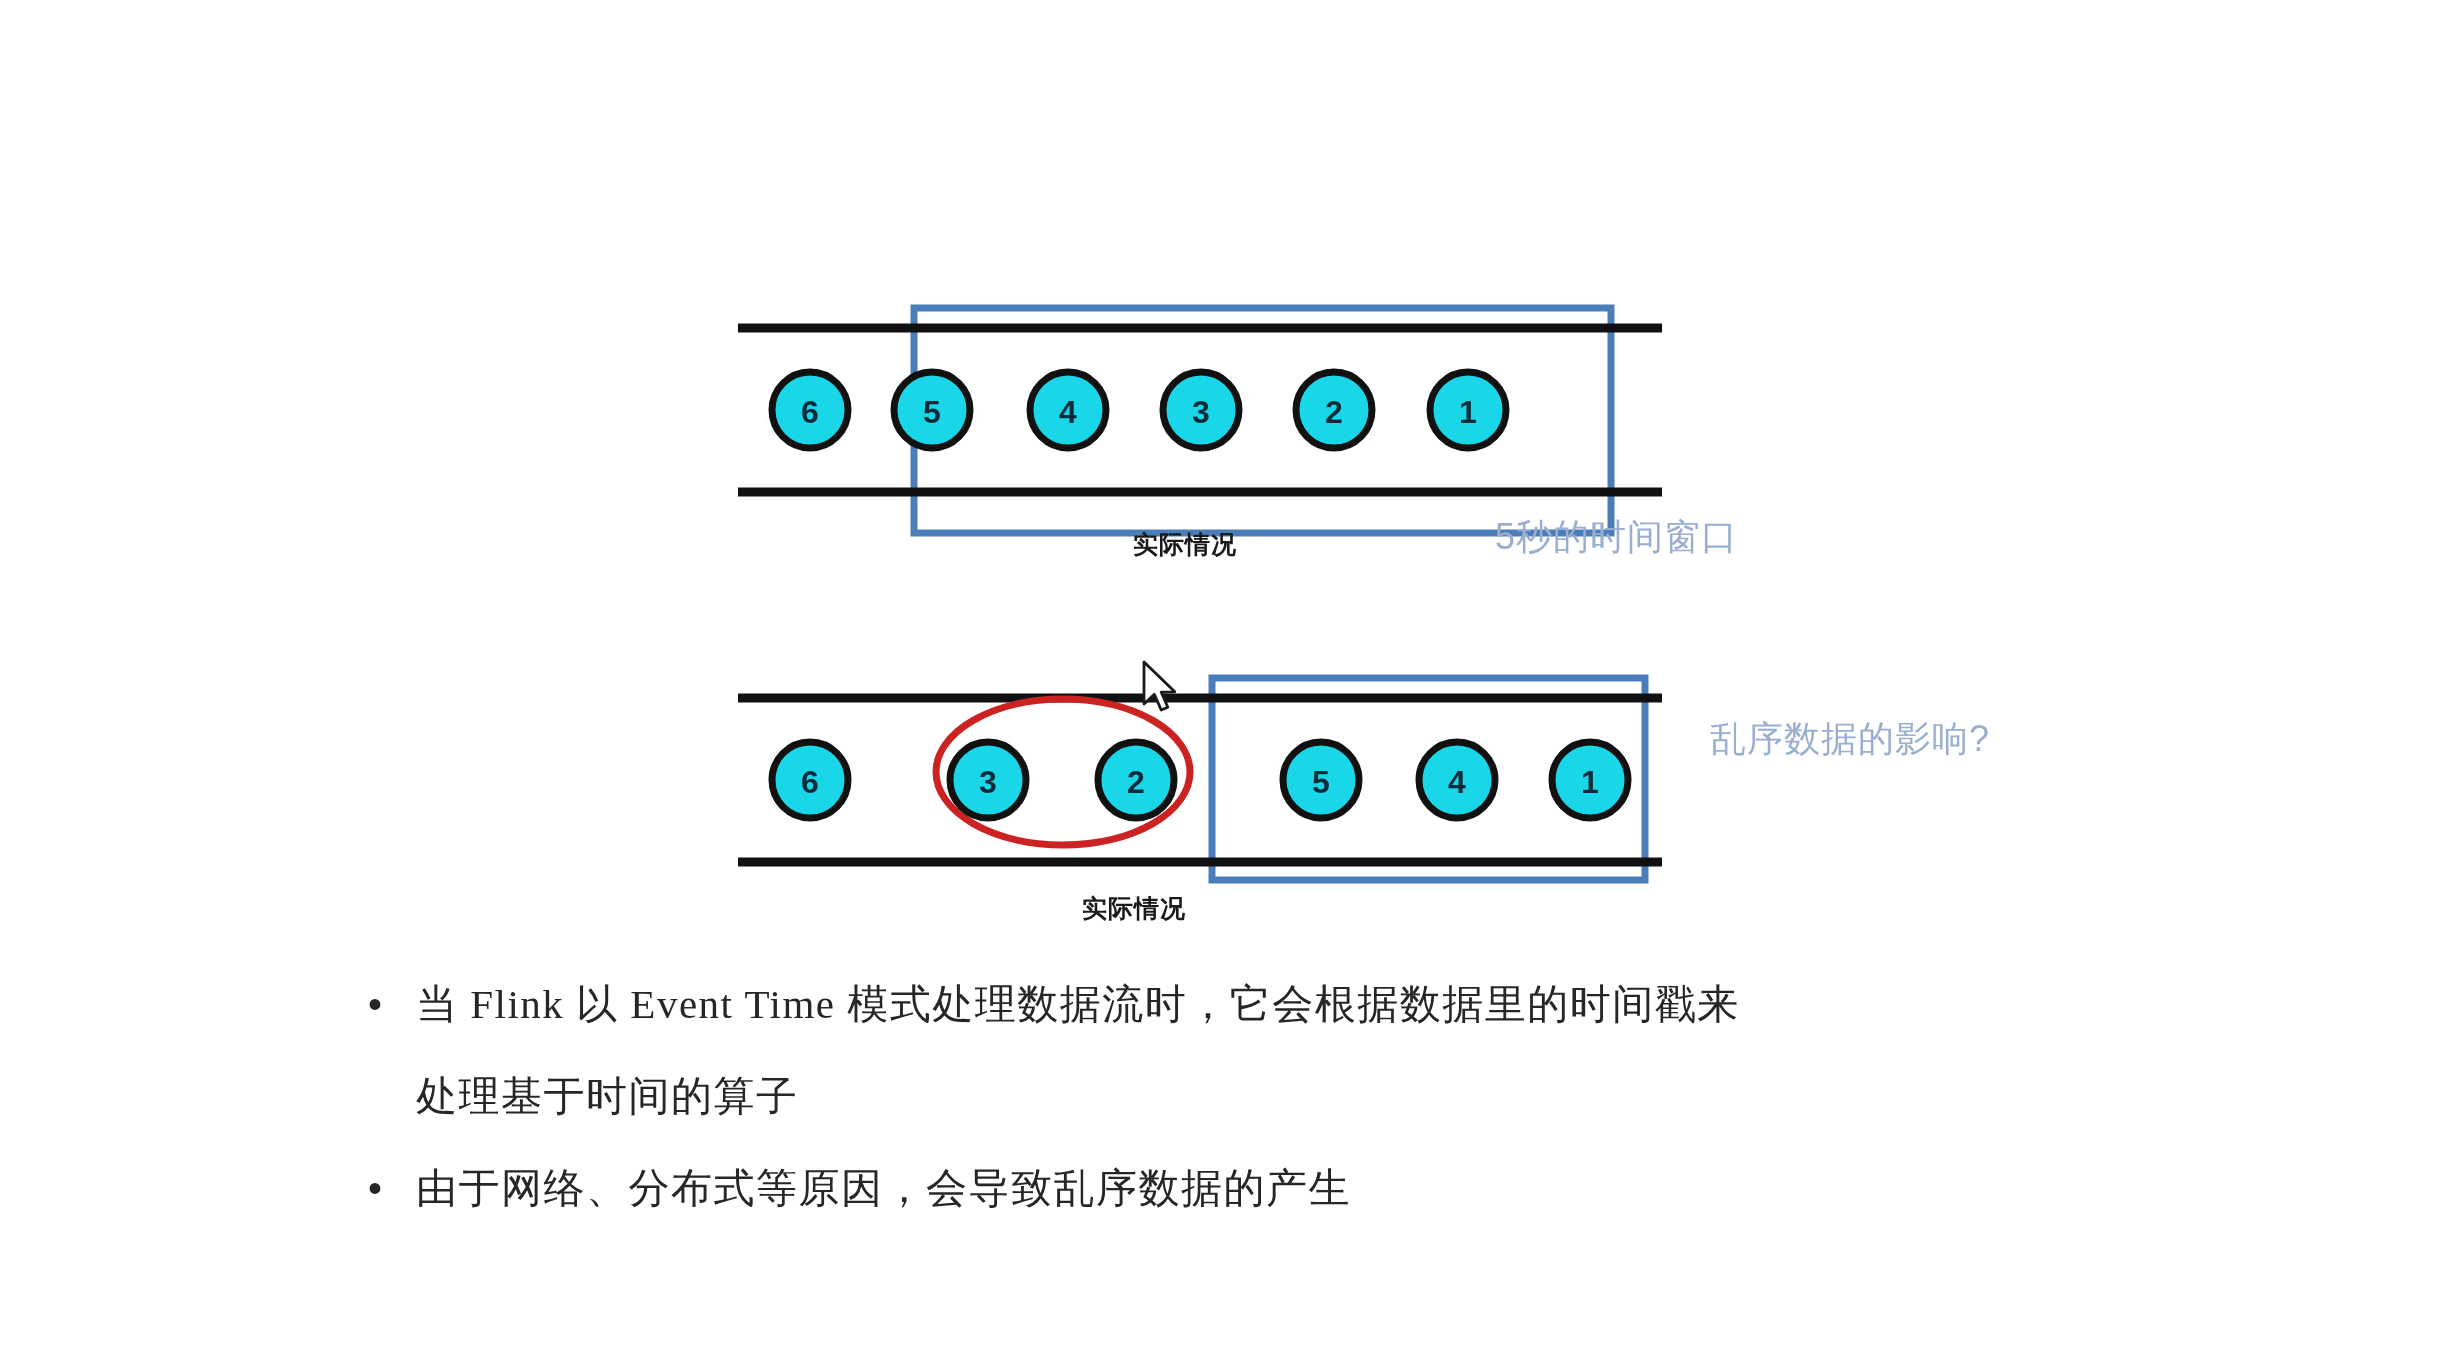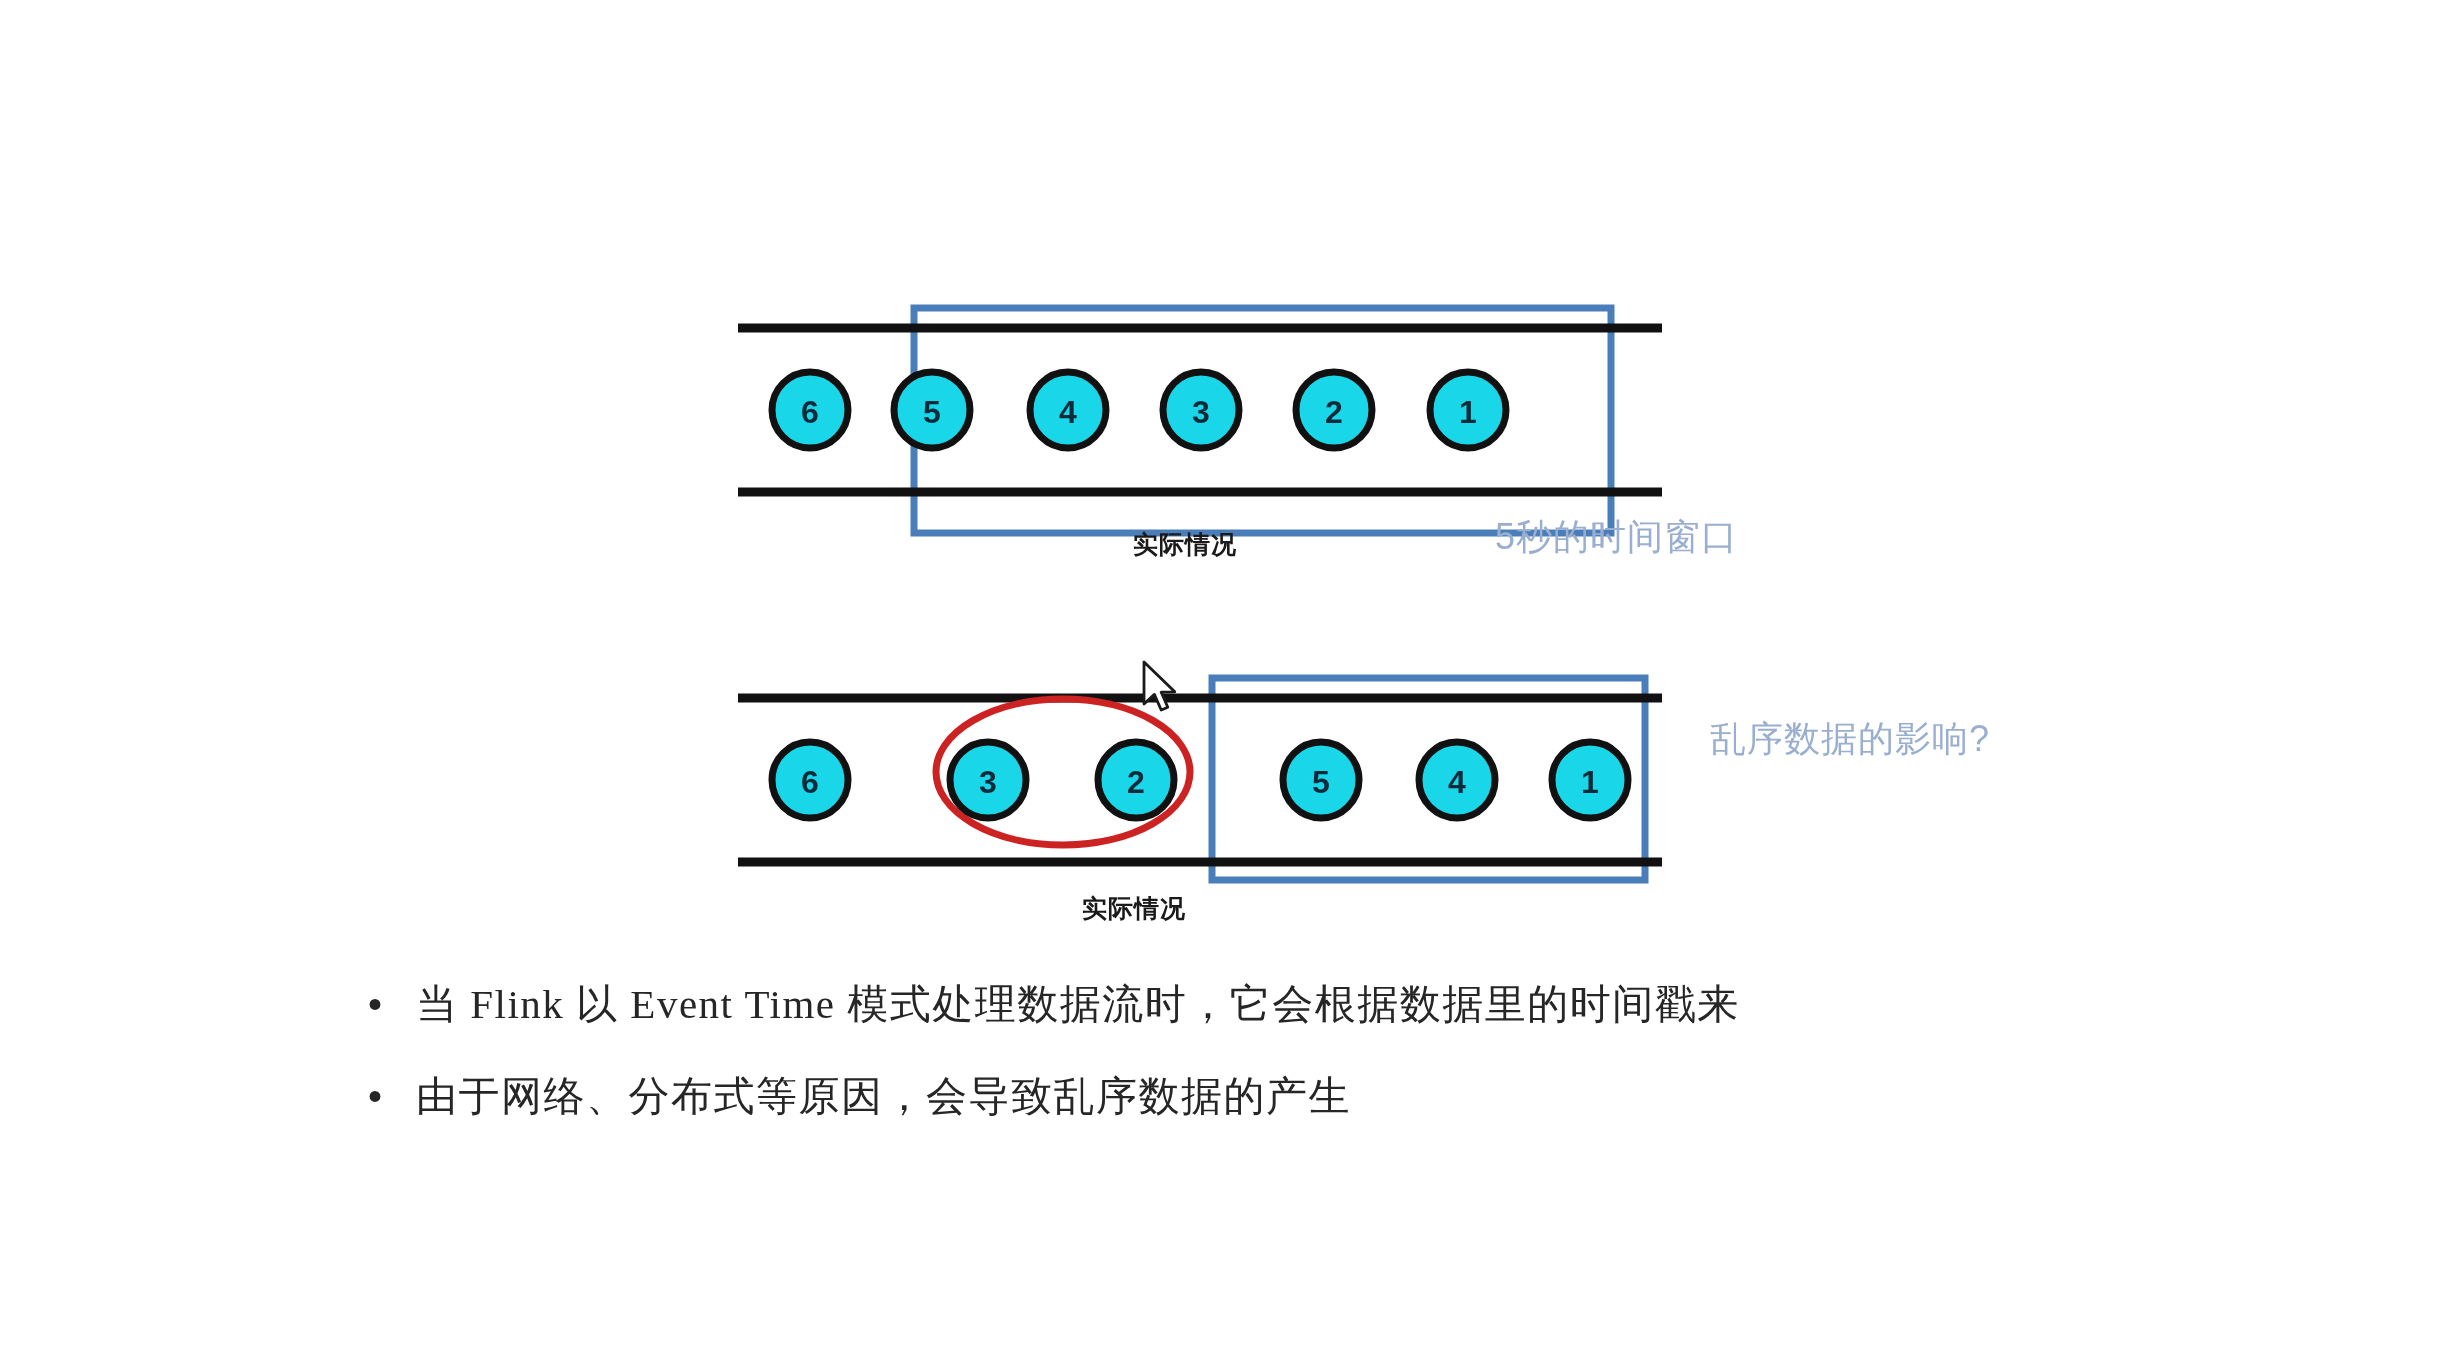--- a/index.html
+++ b/index.html
@@ -194,20 +194,24 @@
 
   <div class="annotation" id="annotation-close">乱序数据的影响?</div>
 
   <div class="bullets">
 
     <div class="bullet-row">
       <div class="bullet-dot">•</div>
       <div class="bullet-text">当 Flink 以 Event Time 模式处理数据流时，它会根据数据里的时间戳来</div>
     </div>
 
+    <div class="bullet-row">
+      <div class="bullet-dot"></div>
+      <div class="bullet-text">处理基于时间的算子</div>
+    </div>
 
     <div class="bullet-row">
       <div class="bullet-dot">•</div>
       <div class="bullet-text">由于网络、分布式等原因，会导致乱序数据的产生</div>
     </div>
 
   </div>
 
   <svg id="mouse-cursor" viewBox="0 0 20 28" xmlns="http://www.w3.org/2000/svg">
     <path d="M2,1 L2,22 L7.2,17.2 L10.6,25 L13.9,23.6 L10.6,16.1 L17.4,15.9 Z" fill="#ffffff" stroke="#1a1a1a" stroke-width="1.4" stroke-linejoin="round"></path>

